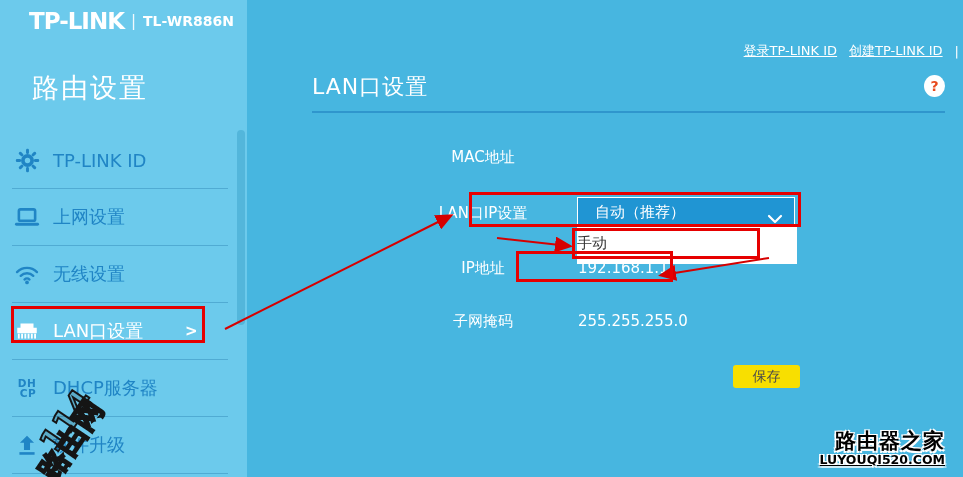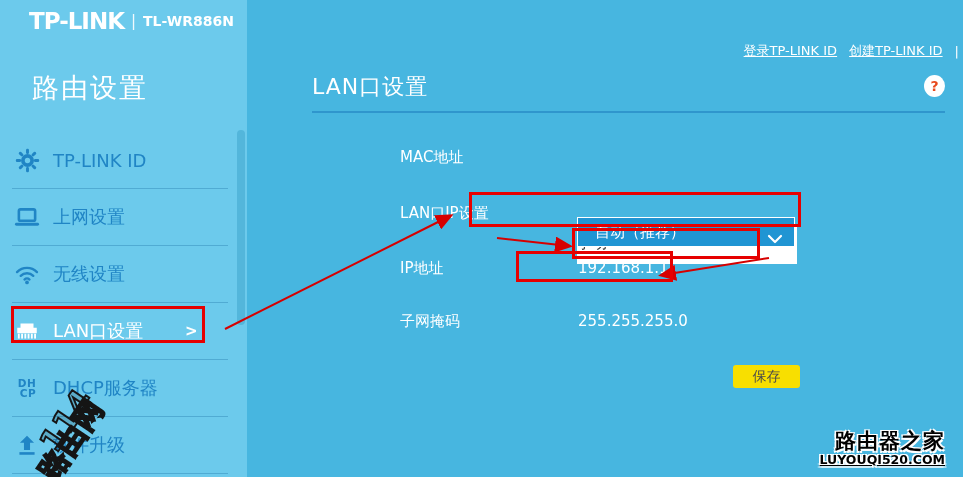--- a/index.html
+++ b/index.html
@@ -26,26 +26,26 @@
 
   
   .top-links { position:absolute; right:4px; top:14px; display:flex; gap:12px; align-items:center; color:#fff; font-size:13px; z-index:4;margin-top:28px; }
   .top-links .lnk { text-decoration:underline; cursor:pointer; white-space:nowrap; }
   .page-title { position:absolute; left:312px; top:72px; font-size:22px; color:#fff; letter-spacing:1px; z-index:3; }
   .title-rule { position:absolute; left:312px; top:111px; width:633px; height:2px; background:#2f96cd; z-index:3; }
   .help-bubble { position:absolute; left:924px; top:75px; width:21px; height:22px; background:#fff; border-radius:50%;
                  display:flex; align-items:center; justify-content:center; font-size:14px; font-weight:800; color:#e8491d; z-index:4; cursor:pointer; }
 
   
-  .f-label { position:absolute; left:400px; width:166px; text-align:left; font-size:15px; color:#fff; white-space:nowrap; z-index:3; }
+  .f-label { position:absolute; left:400px; width:166px; text-align:center; font-size:15px; color:#fff; white-space:nowrap; z-index:3; }
   .f-value { position:absolute; left:578px; font-size:15px; color:#fff; white-space:nowrap; z-index:3; }
   .f-label.behind, .f-value.behind { z-index:1; }
 
   .dd-select { position:absolute; left:577px; top:197px; width:218px; height:30px; background:#2095d3; border:1px solid #fff;
-               color:#fff; font-size:15px; line-height:28px; padding-left:17px; z-index:6; cursor:pointer;margin-top:20px; }
+               color:#fff; font-size:15px; line-height:28px; padding-left:17px; z-index:6; cursor:pointer; }
   .dd-caret { position:absolute; right:11px; top:8px; }
   .dd-panel { position:absolute; left:577px; top:227px; width:220px; height:37px; background:#ffffff; z-index:5; }
   .dd-option { height:32px; line-height:32px; font-size:15px; color:#333; cursor:pointer; }
 
   .save-btn { position:absolute; left:733px; top:365px; width:67px; height:23px; background:#f8df00; border:none; border-radius:3px;
               font-size:14px; color:#4a4a4a; text-align:center; line-height:23px; z-index:3; cursor:pointer; font-family:inherit; }
 
   
   .anno-box { position:absolute; border:3px solid #e60000; z-index:46; pointer-events:none; }
   #anno-sidebar { left:11px;  top:306px; width:194px; height:37px; }

